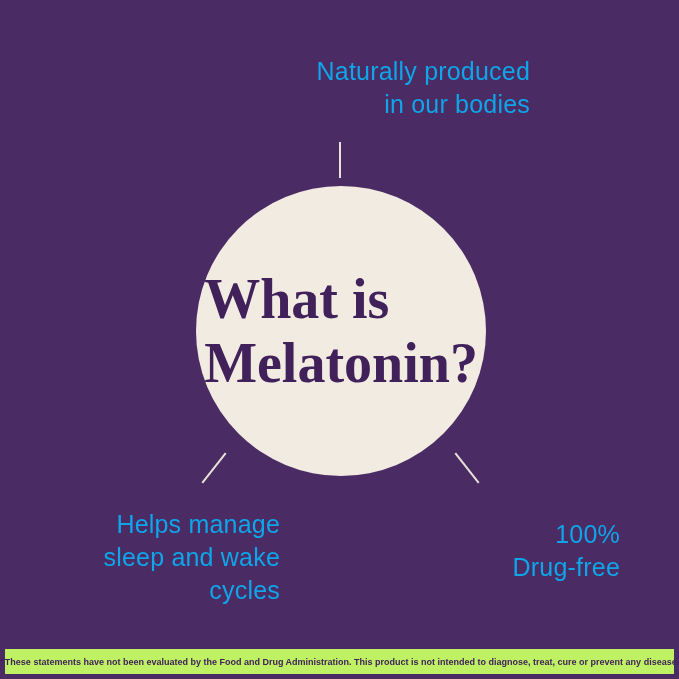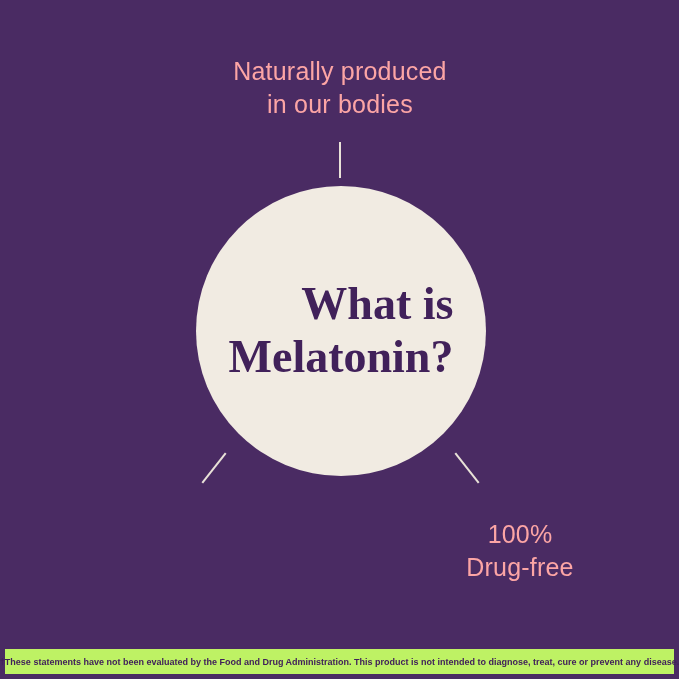--- a/index.html
+++ b/index.html
@@ -10,24 +10,24 @@
   .stage {
     position: relative;
     width: 679px;
     height: 679px;
     background: #4A2B63;
     overflow: hidden;
     font-family: "Liberation Sans", sans-serif;
   }
   .callout {
     position: absolute;
-    color: #fca5a5;
+    color: #0ea5e9;
     font-size: 25px;
     line-height: 1.32;
-    text-align: center;
+    text-align: right;
     white-space: pre-line;
     letter-spacing: 0.2px;
   }
   .callout.top    { left: 150px; top: 55px;  width: 380px; }
   .callout.bl     { left: 40px;  top: 508px; width: 240px; }
   .callout.br     { left: 420px; top: 510px; width: 200px; margin-top: 8px; }
 
   .connector {
     position: absolute;
     width: 2px;
@@ -47,24 +47,24 @@
     border-radius: 50%;
     background: #F1EBE2;
     display: flex;
     align-items: center;
     justify-content: center;
   }
   .circle-title {
     margin: 12px;
     font-family: "Liberation Serif", "DejaVu Serif", serif;
     font-weight: 700;
-    font-size: 46px;
+    font-size: 56px;
     line-height: 1.15;
     color: #41215A;
-    text-align: right;
+    text-align: left;
     white-space: pre-line;
   }
   .disclaimer {
     position: absolute;
     left: 5px;
     right: 5px;
     bottom: 5px;
     height: 25px;
     background: #bef264;
     display: flex;
@@ -91,20 +91,23 @@
 
   <div class="circle">
     <h1 class="circle-title">What is
 Melatonin?</h1>
   </div>
 
   <div class="connector dl"></div>
 
   <div class="connector dr"></div>
 
+  <div class="callout bl">Helps manage
+sleep and wake
+cycles</div>
 
   <div class="callout br">100%
 Drug-free</div>
 
   <div class="disclaimer">
     <span>†These statements have not been evaluated by the Food and Drug Administration. This product is not intended to diagnose, treat, cure or prevent any disease.</span>
   </div>
 
 </div>
 

